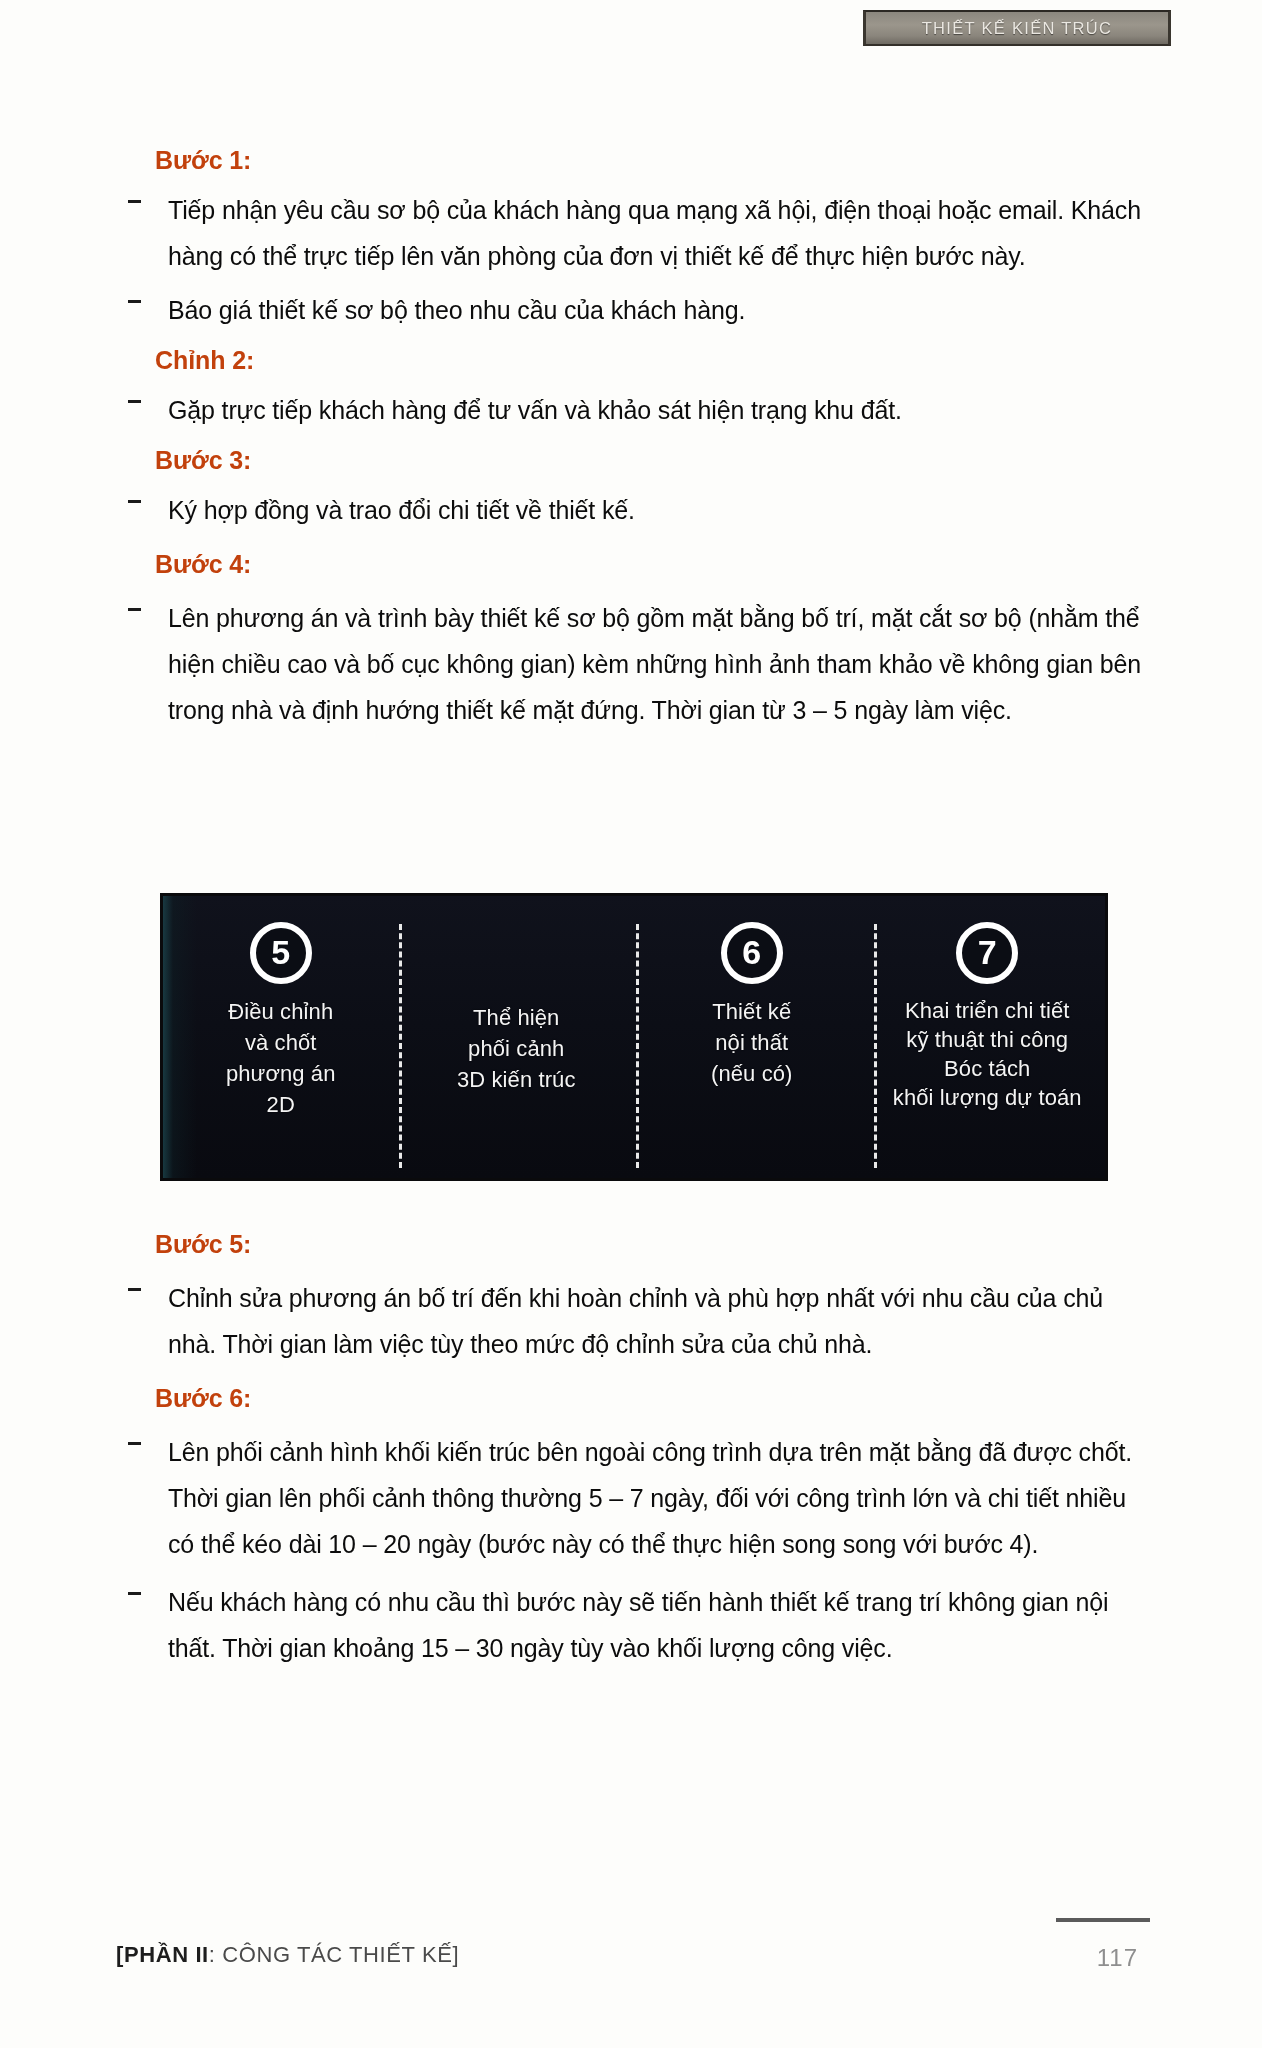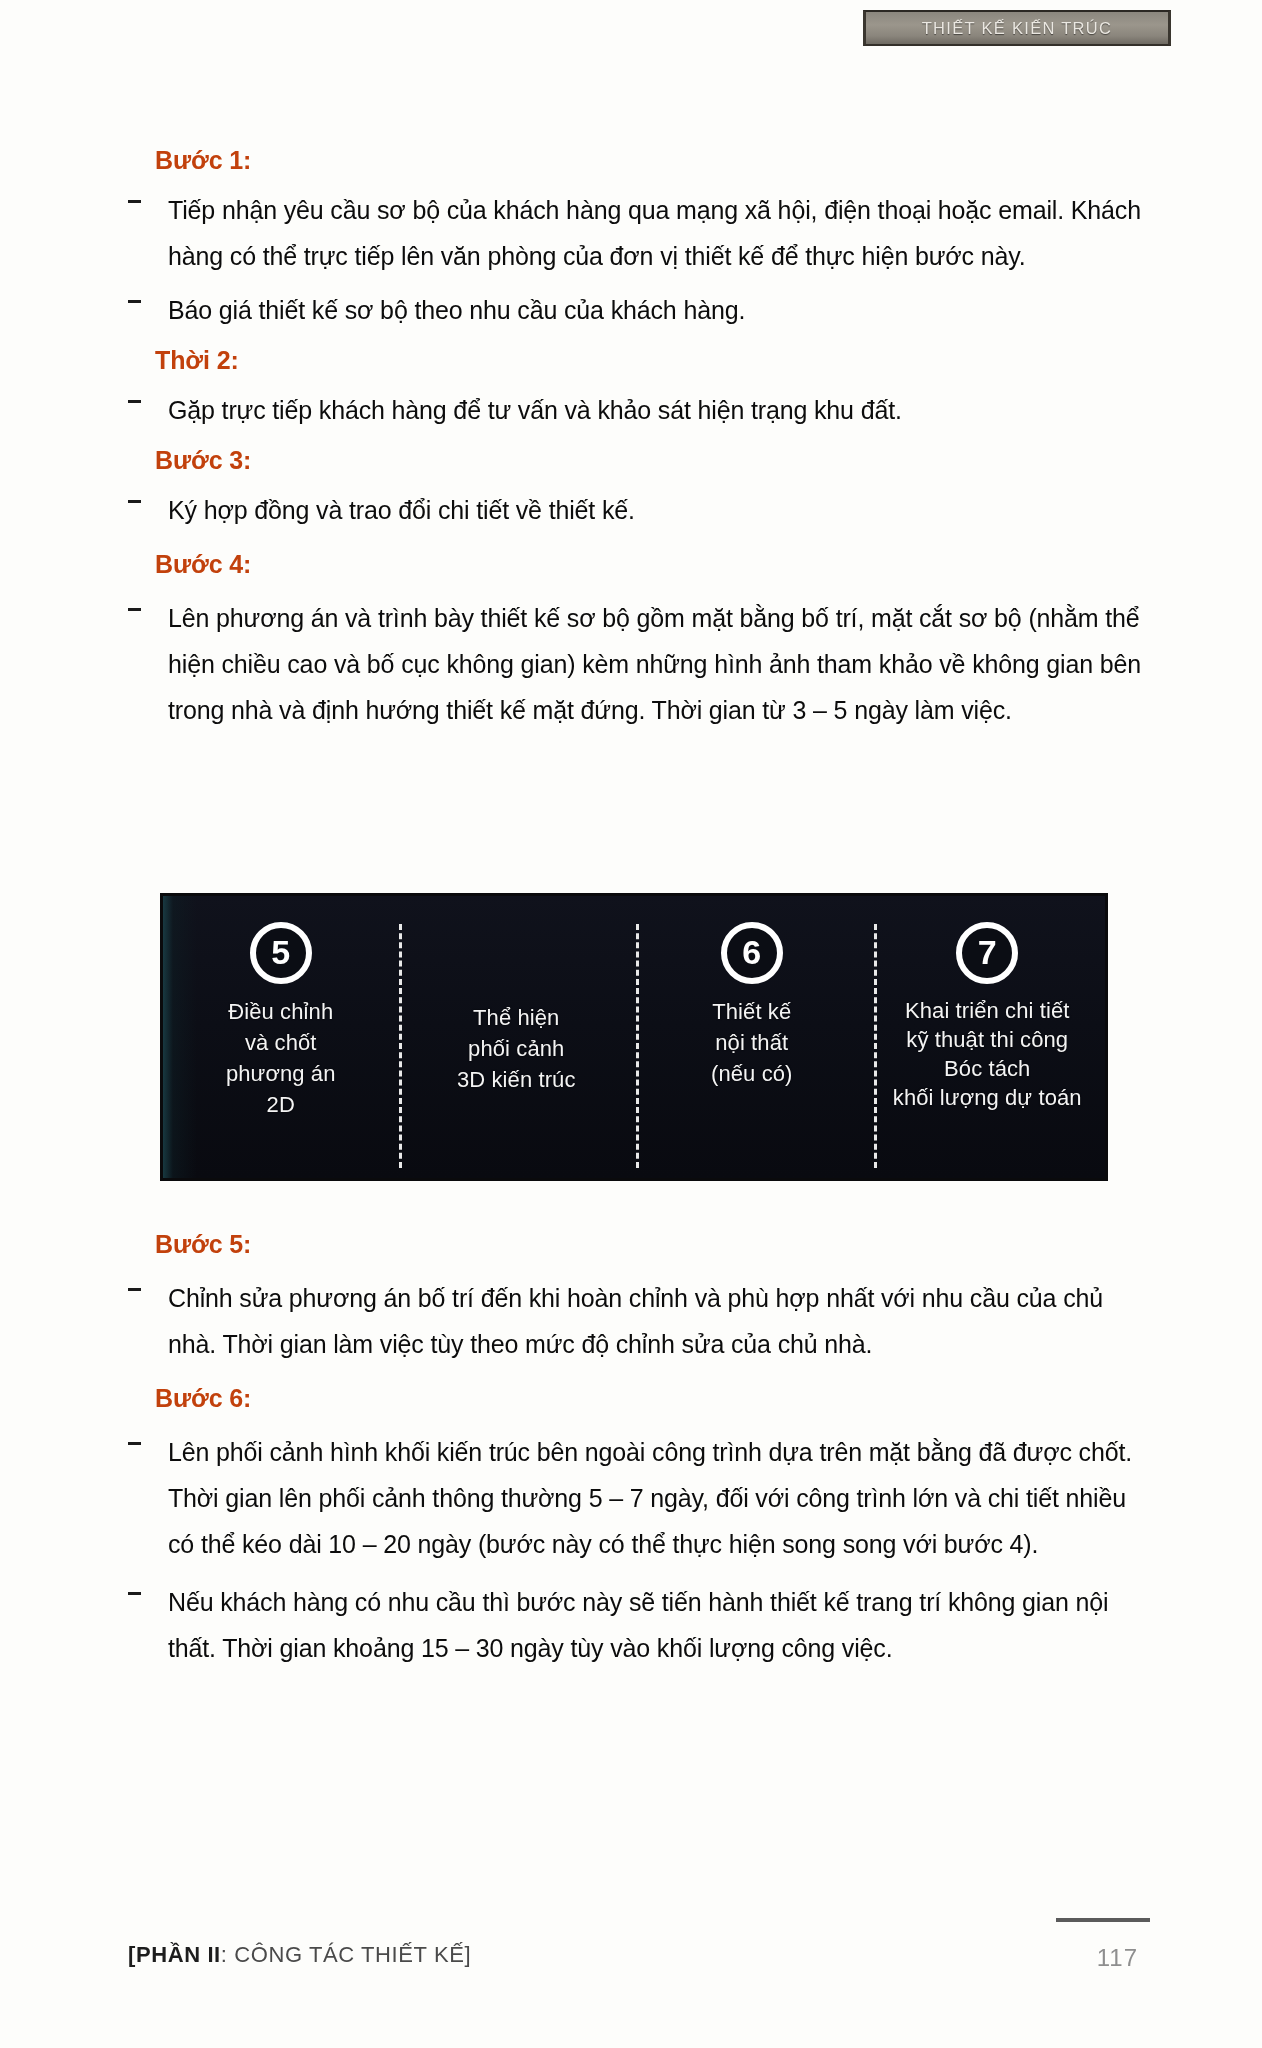--- a/index.html
+++ b/index.html
@@ -174,21 +174,21 @@
   
   .footer {
     position: absolute;
     left: 0;
     top: 1942px;
     width: 1262px;
     height: 60px;
   }
   .footer-left {
     position: absolute;
-    left: 128px;
+    left: 116px;
     top: 0;
     font-size: 22px;
     color: #4a4a4a;
     letter-spacing: 0.6px;
     white-space: nowrap;
   }
   .footer-left .bold {
     font-weight: bold;
     color: #1d1d1d;
   }
@@ -226,21 +226,21 @@
       <div class="bullet-dash"></div>
       <div class="bullet-text">Tiếp nhận yêu cầu sơ bộ của khách hàng qua mạng xã hội, điện thoại hoặc email. Khách hàng có thể trực tiếp lên văn phòng của đơn vị thiết kế để thực hiện bước này.</div>
     </div>
     <div class="sp-8"></div>
     <div class="bullet-block">
       <div class="bullet-dash"></div>
       <div class="bullet-text">Báo giá thiết kế sơ bộ theo nhu cầu của khách hàng.</div>
     </div>
 
     <div class="sp-12"></div>
-    <div class="step-heading">Thời 2:</div>
+    <div class="step-heading">Chỉnh 2:</div>
     <div class="sp-12"></div>
     <div class="bullet-block">
       <div class="bullet-dash"></div>
       <div class="bullet-text">Gặp trực tiếp khách hàng để tư vấn và khảo sát hiện trạng khu đất.</div>
     </div>
 
     <div class="sp-12"></div>
     <div class="step-heading">Bước 3:</div>
     <div class="sp-12"></div>
     <div class="bullet-block">

